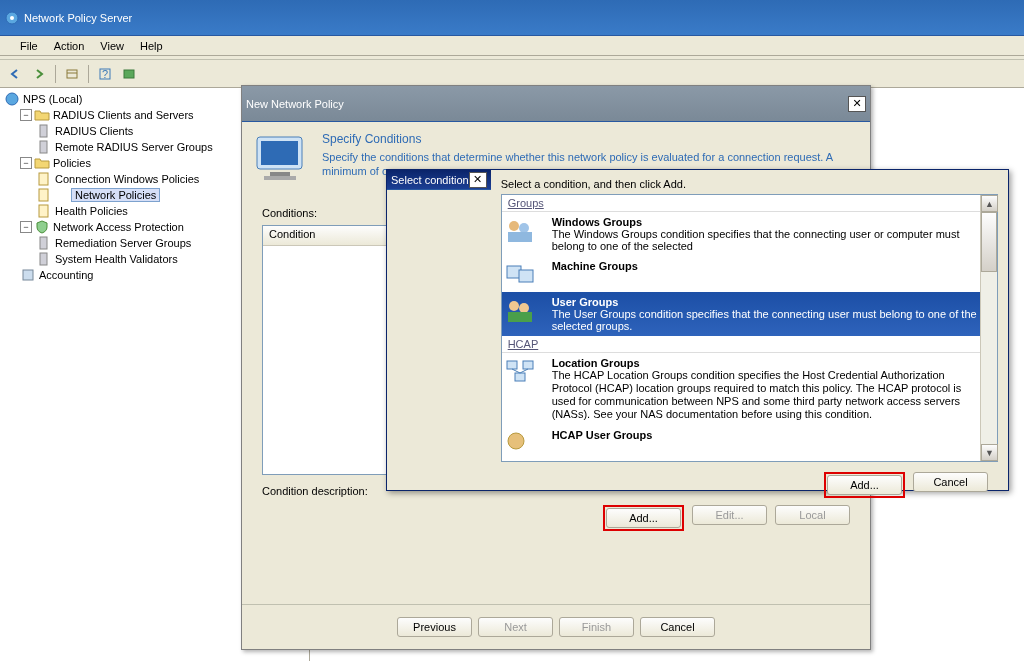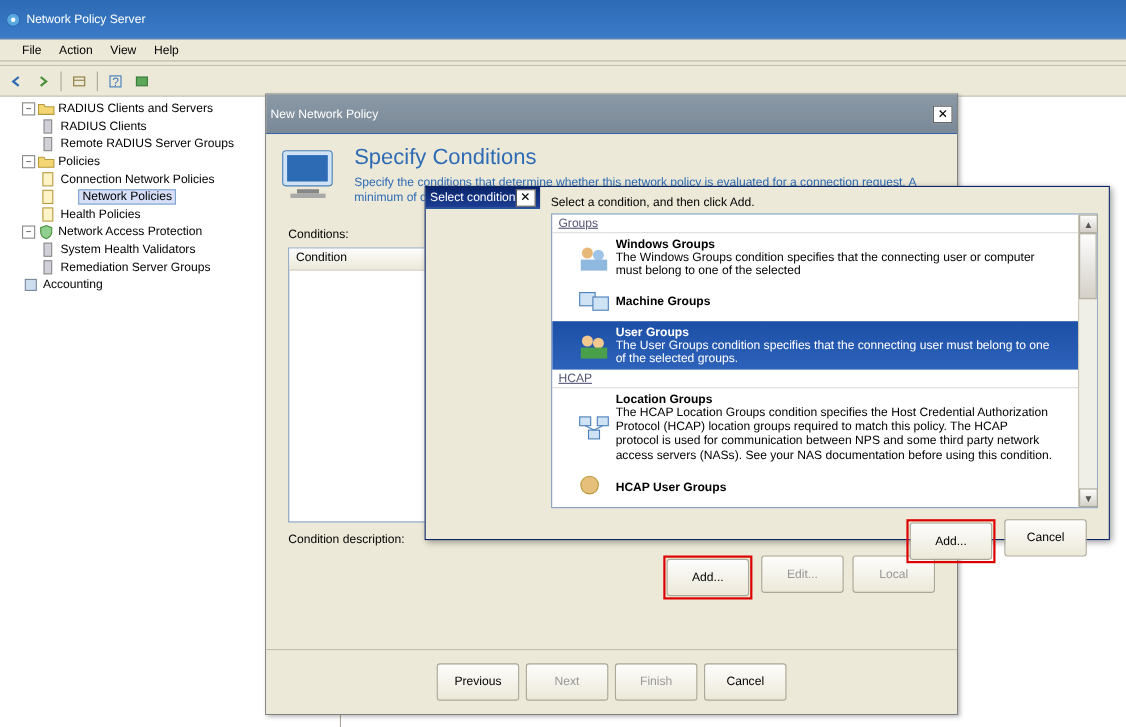--- a/index.html
+++ b/index.html
@@ -29,33 +29,33 @@
   .wizard { position: absolute; left: 241px; top: 85px; width: 630px; height: 565px; background: #ece9d8; border: 1px solid #808080; box-shadow: 2px 2px 4px rgba(0,0,0,.3); display: flex; flex-direction: column; }
   .wizard .titlebar { background: linear-gradient(#8b99a7,#7a8997); }
   .wizard .close-x { margin-left: auto; width: 18px; height: 16px; background: #fff; color:#000; border:1px solid #555; display:flex; align-items:center; justify-content:center; font-size:11px;}
   .wizard-header { display: flex; padding: 10px 10px 6px 10px; background: #ece9d8; }
   .wizard-header-img { width: 60px; height: 55px; margin-right: 10px; }
   .wizard-body { flex: 1; padding: 8px 20px; background: #ece9d8; position:relative;}
   .section-label { color: #000; margin: 6px 0; }
   .cond-table { width: 100%; height: 250px; background: #fff; border: 1px solid #7f9db9; }
   .cond-header { height: 20px; background: linear-gradient(#fdfdfd,#ece9d8); border-bottom: 1px solid #cbc7b8; padding: 2px 6px; }
   .wizard-buttons { display: flex; justify-content: center; gap: 6px; padding: 12px; background: #ece9d8; border-top: 1px solid #c0c0b0; }
-  .wbtn { width: 75px; height: 34px; background: linear-gradient(#fdfdfd,#ece9d8); border: 1px solid #aca899; border-radius:3px; display: inline-flex; align-items: center; justify-content: center; color:#000;}
+  .wbtn { width: 75px; height: 20px; background: linear-gradient(#fdfdfd,#ece9d8); border: 1px solid #aca899; border-radius:3px; display: inline-flex; align-items: center; justify-content: center; color:#000;}
   .wbtn.disabled { color: #999; }
   .mid-buttons { display:flex; gap:8px; margin-top:8px; justify-content:flex-end;}
 
   
   .dialog { position: absolute; left: 386px; top: 169px; width: 623px; height: 322px; background: #ece9d8; border: 1px solid #0a246a; box-shadow: 2px 2px 6px rgba(0,0,0,.4); display: flex; flex-direction: row; }
   .dialog .titlebar { background: linear-gradient(#0a246a,#1c3f94); height:20px;}
   .dialog .close-x { margin-left: auto; width: 18px; height: 16px; background: #fff; color:#000; border:1px solid #555; display:flex; align-items:center; justify-content:center; font-size:11px;}
   .dialog-body { flex: 1; padding: 8px 10px; display:flex; flex-direction:column;}
   .cond-list { flex: 1; background: #fff; border: 1px solid #7f9db9; display: flex; }
   .cond-scroll { flex: 1; overflow: hidden; }
   .cond-group-label { padding: 2px 6px; color: #557; border-bottom: 1px solid #ddd; text-decoration: underline; }
-  .cond-item { display: flex; padding: 4px 22px; gap: 4px; align-items: center; }
+  .cond-item { display: flex; padding: 4px 2px; gap: 16px; }
   .cond-item.selected { background: linear-gradient(#1c4fa6,#2e63bb); color: #fff; }
   .cond-item .ci-icon { width: 32px; height: 28px; flex-shrink:0; }
   .cond-item .ci-text { flex: 1; }
   .cond-item .ci-title { font-weight: bold; }
   .cond-item.selected .ci-title { color:#fff;}
   .scrollbar { width: 17px; background: #efefe7; border-left: 1px solid #cbc7b8; position:relative;}
   .sb-btn { width:17px; height:17px; background:linear-gradient(#fdfdfd,#d4d0c8); border:1px solid #aca899; display:flex; align-items:center; justify-content:center; font-size:9px; color:#555;}
   .sb-btn.top{position:absolute; top:0;}
   .sb-btn.bot{position:absolute; bottom:0;}
   .sb-thumb { position:absolute; top:17px; height:60px; left:0; right:0; background:linear-gradient(#fdfdfd,#d4d0c8); border:1px solid #aca899;}
@@ -111,20 +111,28 @@
     <div class="tb-btn">
         <svg width="14" height="14">
           <rect x="2" y="3" width="10" height="8" fill="#5aa75a" stroke="#3a7a3a"></rect>
         </svg>
       </div>
   </div>
 
   <div class="content">
     <div class="tree-pane">
       <div class="tree-item">
+        <span class="tree-icon">
+            <svg width="16" height="16">
+              <circle cx="8" cy="8" r="6" fill="#5aa7e0" stroke="#2e6bb5"></circle>
+            </svg>
+          </span>
+        <span>NPS (Local)</span>
+      </div>
+      <div class="tree-item">
         <span class="tree-indent"></span>
         <span class="tree-toggle">−</span>
         <span class="tree-icon folder-icon">
             <svg width="16" height="16">
               <path d="M1 4h5l1 2h8v7H1z" fill="#f3d673" stroke="#b89a3e"></path>
             </svg>
           </span>
         <span>RADIUS Clients and Servers</span>
       </div>
       <div class="tree-item">
@@ -158,21 +166,21 @@
         <span>Policies</span>
       </div>
       <div class="tree-item">
         <span class="tree-indent"></span>
           <span class="tree-indent"></span>
         <span class="tree-icon">
             <svg width="16" height="16">
               <rect x="3" y="2" width="9" height="12" fill="#fff3c8" stroke="#b89a3e"></rect>
             </svg>
           </span>
-        <span>Connection Network Policies</span>
+        <span>Connection Windows Policies</span>
       </div>
       <div class="tree-item">
         <span class="tree-indent"></span>
           <span class="tree-indent"></span>
         <span class="tree-icon">
             <svg width="16" height="16">
               <rect x="3" y="2" width="9" height="12" fill="#fff3c8" stroke="#b89a3e"></rect>
             </svg>
           </span>
         <span class="tree-selected" style="padding:0 3px;margin-left:16px;">Network Policies</span>
@@ -198,31 +206,31 @@
         <span>Network Access Protection</span>
       </div>
       <div class="tree-item">
         <span class="tree-indent"></span>
           <span class="tree-indent"></span>
         <span class="tree-icon">
             <svg width="16" height="16">
               <rect x="4" y="2" width="7" height="12" fill="#d0d0d8" stroke="#888"></rect>
             </svg>
           </span>
+        <span>Remediation Server Groups</span>
+      </div>
+      <div class="tree-item">
+        <span class="tree-indent"></span>
+          <span class="tree-indent"></span>
+        <span class="tree-icon">
+            <svg width="16" height="16">
+              <rect x="4" y="2" width="7" height="12" fill="#d0d0d8" stroke="#888"></rect>
+            </svg>
+          </span>
         <span>System Health Validators</span>
-      </div>
-      <div class="tree-item">
-        <span class="tree-indent"></span>
-          <span class="tree-indent"></span>
-        <span class="tree-icon">
-            <svg width="16" height="16">
-              <rect x="4" y="2" width="7" height="12" fill="#d0d0d8" stroke="#888"></rect>
-            </svg>
-          </span>
-        <span>Remediation Server Groups</span>
       </div>
       <div class="tree-item">
         <span class="tree-indent"></span>
         <span class="tree-icon">
             <svg width="16" height="16">
               <rect x="3" y="3" width="10" height="10" fill="#cde" stroke="#789"></rect>
             </svg>
           </span>
         <span>Accounting</span>
       </div>
@@ -241,21 +249,21 @@
   <div class="wizard-header">
     <div class="wizard-header-img">
       <svg width="60" height="55">
           <rect x="5" y="5" width="45" height="32" rx="3" fill="#cfe3f5" stroke="#4a7fb8"></rect>
           <rect x="9" y="9" width="37" height="24" fill="#2e6bb5"></rect>
           <rect x="18" y="40" width="20" height="4" fill="#888"></rect>
           <rect x="12" y="44" width="32" height="4" fill="#aaa"></rect>
         </svg>
     </div>
     <div>
-      <div style="font-size:20px;color:#2e6bb5;font-weight:normal;">Specify Conditions</div>
+      <div style="font-size:12px;color:#2e6bb5;font-weight:normal;">Specify Conditions</div>
       <div style="color:#2e6bb5;margin-top:4px;line-height:14px;">Specify the conditions that determine whether this network policy is evaluated for a connection request. A minimum of one con</div>
     </div>
   </div>
   <div class="wizard-body">
     <div class="section-label">Conditions:</div>
     <div class="cond-table">
       <div class="cond-header">Condition</div>
     </div>
     <div style="margin-top:10px;" class="section-label">Condition description:</div>
     <div class="mid-buttons">

